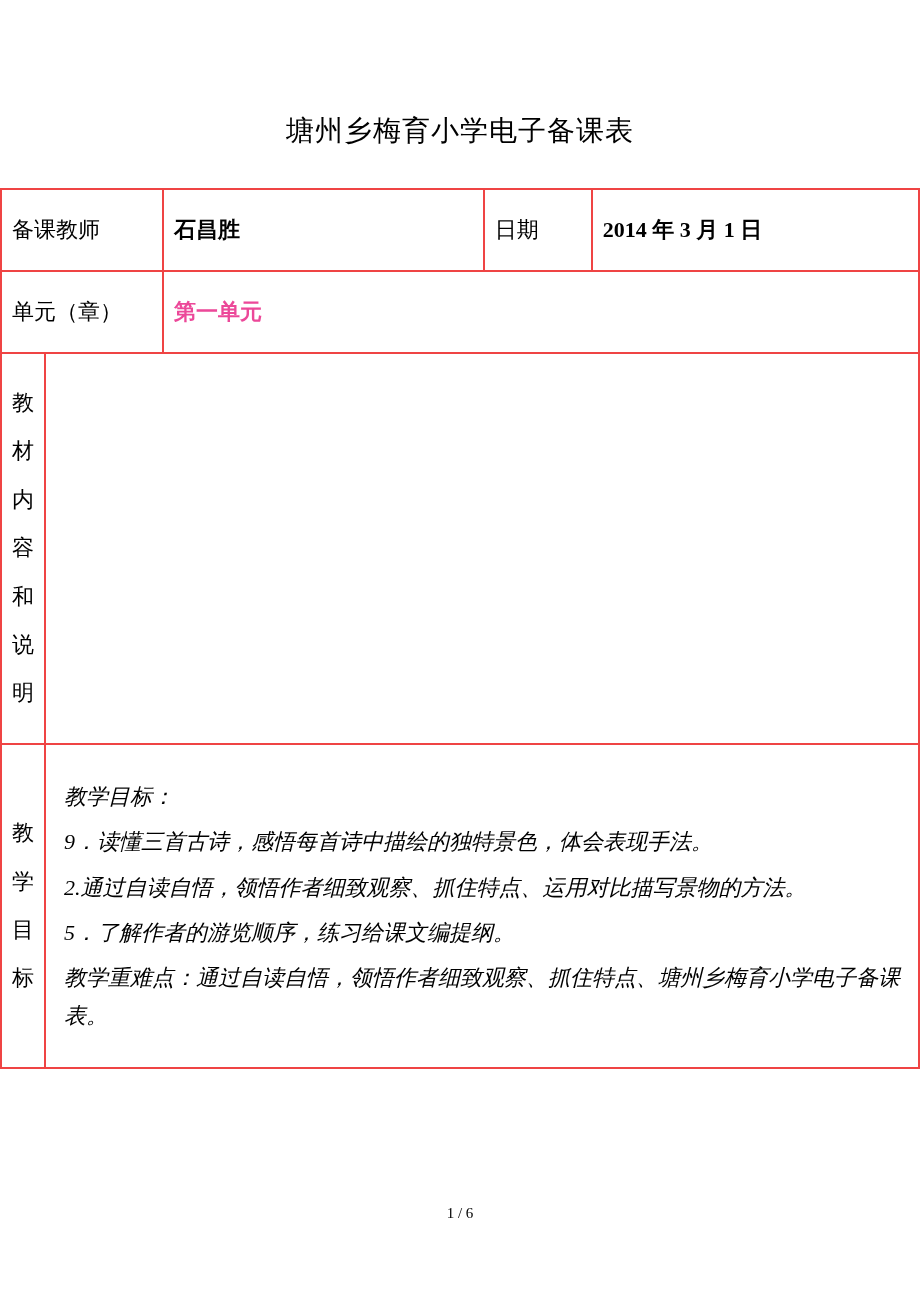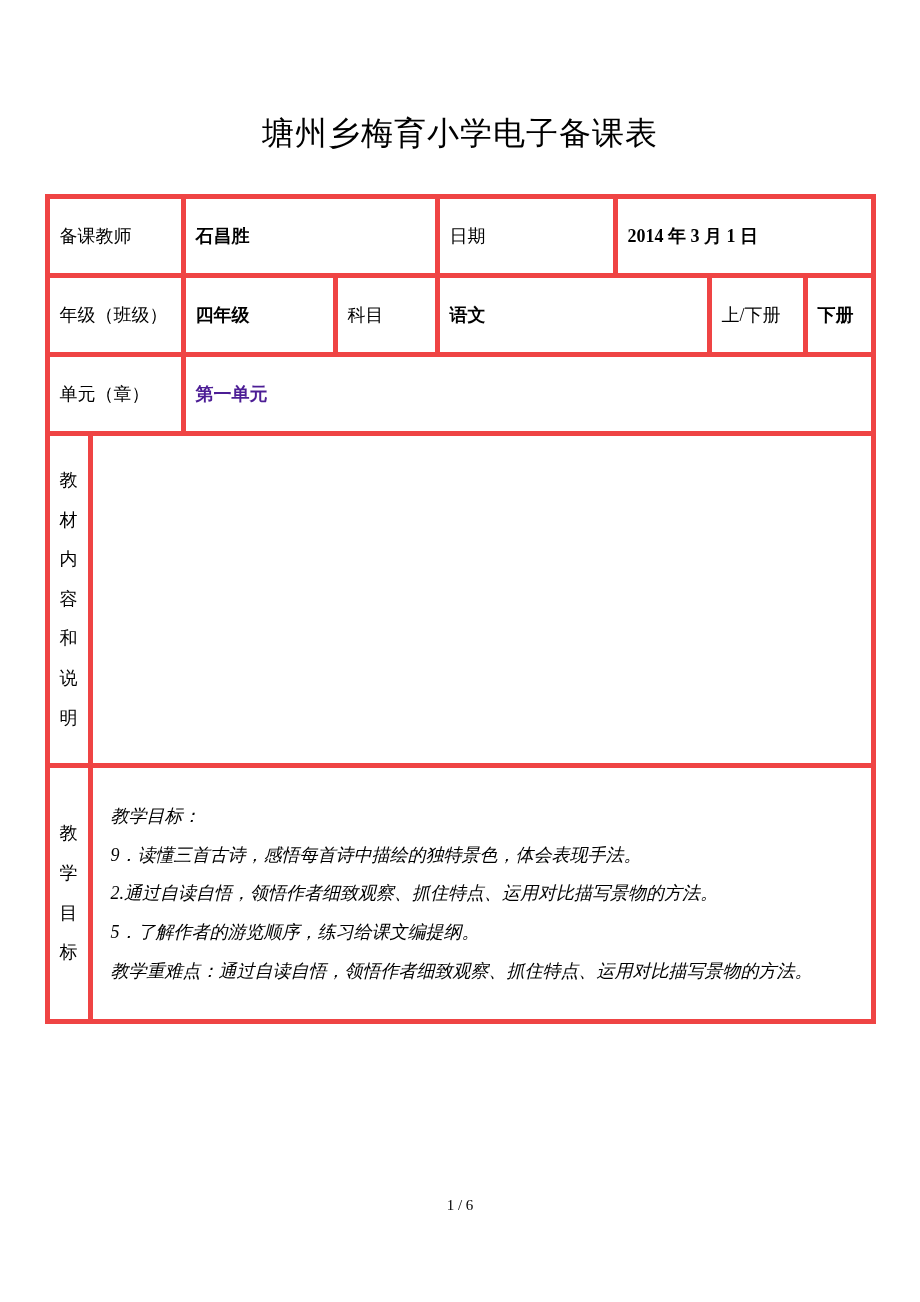--- a/index.html
+++ b/index.html
@@ -9,46 +9,46 @@
     }
     body {
       width: 920px;
       height: 1302px;
       background: #ffffff;
       font-family: "SimSun", "宋体", serif;
       position: relative;
     }
     .page-title {
       text-align: center;
-      font-size: 32px;
+      font-size: 28px;
       font-weight: normal;
       padding-top: 112px;
       padding-bottom: 38px;
       letter-spacing: 1px;
     }
     .form-table {
       border-collapse: collapse;
       margin: 0 auto;
       table-layout: fixed;
     }
     .form-table td {
-      border: 5px solid #ef4444;
+      border: 2px solid #ef4444;
       padding: 25px 10px;
-      font-size: 18px;
+      font-size: 22px;
       vertical-align: middle;
       height: 44px;
     }
     .form-table .label-cell {
       font-weight: normal;
     }
     .form-table .value-bold {
       font-weight: bold;
     }
     .form-table .red-text {
-      color: #4c1d95;
+      color: #ec4899;
       font-weight: bold;
     }
     .vertical-label {
       width: 40px;
       text-align: center;
       font-size: 19px;
       line-height: 2.2;
       padding: 20px 4px;
       vertical-align: middle;
     }
@@ -62,49 +62,41 @@
       font-size: 15px;
       line-height: 1.7;
       padding: 10px 12px;
     }
     .content-cell p {
       margin: 8px;
       font-style: italic;
     }
     .page-number {
       position: absolute;
-      bottom: 88px;
+      bottom: 80px;
       width: 100%;
       text-align: center;
       font-size: 15px;
     }
     .vchar {
       display: block;
     }
   </style>
 </head>
 <body>
 
 <h1 class="page-title">塘州乡梅育小学电子备课表</h1>
 
 <table class="form-table">
   <tbody>
       <tr>
     <td class="label-cell" colspan="2" style="width:136px;">备课教师</td>
     <td class="value-bold" colspan="2" style="width:254px;">石昌胜</td>
     <td class="label-cell" colspan="2" style="width:84px;margin-left:6px;">日期</td>
     <td class="value-bold" colspan="3" style="width:258px;">2014 年 3 月 1 日</td>
-  </tr>
-  <tr>
-    <td class="label-cell" colspan="2" style="width:136px;">年级（班级）</td>
-    <td class="value-bold" style="width:152px;">四年级</td>
-    <td class="label-cell" style="width:102px;">科目</td>
-    <td class="value-bold" colspan="3" style="width:178px;">语文</td>
-    <td class="label-cell" style="width:96px;">上/下册</td>
-    <td class="value-bold" style="width:68px;">下册</td>
   </tr>
   <tr>
     <td class="label-cell" colspan="2" style="width:136px;">单元（章）</td>
     <td class="red-text" colspan="7">第一单元</td>
   </tr>
   <tr>
     <td class="vertical-label">
       <span class="vchar">教</span>
       <span class="vchar">材</span>
       <span class="vchar">内</span>
@@ -120,19 +112,19 @@
       <span class="vchar">教</span>
       <span class="vchar">学</span>
       <span class="vchar">目</span>
       <span class="vchar">标</span>
     </td>
     <td class="content-cell" colspan="8">
       <p>教学目标：</p>
       <p>9．读懂三首古诗，感悟每首诗中描绘的独特景色，体会表现手法。</p>
       <p>2.通过自读自悟，领悟作者细致观察、抓住特点、运用对比描写景物的方法。</p>
       <p>5．了解作者的游览顺序，练习给课文编提纲。</p>
-      <p>教学重难点：通过自读自悟，领悟作者细致观察、抓住特点、运用对比描写景物的方法。</p>
+      <p>教学重难点：通过自读自悟，领悟作者细致观察、抓住特点、塘州乡梅育小学电子备课表。</p>
     </td>
   </tr>
 </tbody>
   </table>
 
 <div class="page-number">1 / 6</div>
 
 </body></html>

